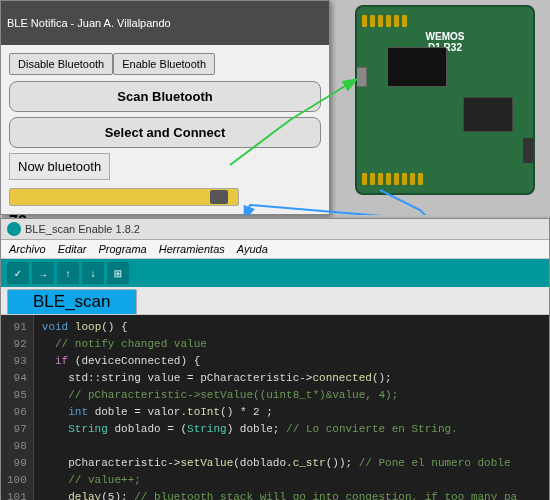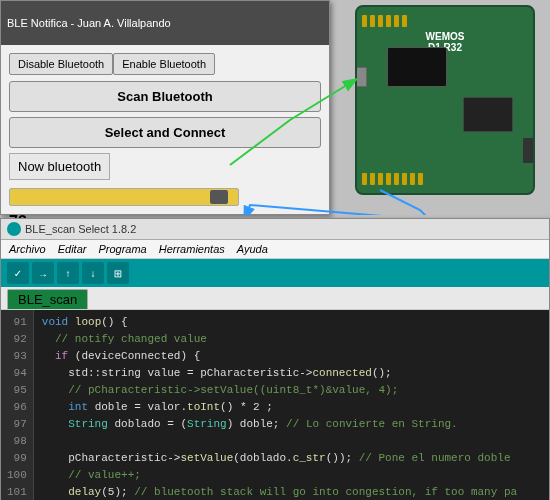--- a/index.html
+++ b/index.html
@@ -47,21 +47,21 @@
     }
     .ble-btn-wide {
       display: block;
       width: 100%;
       border: 1px solid #888;
       background: #e0e0e0;
       font-size: 13px;
       font-weight: bold;
       padding: 7px 8px;
       cursor: pointer;
-      border-radius: 3px;
+      border-radius: 8px;
       margin-bottom: 5px;
       text-align: center;
     }
     .ble-status {
       background: #e8e8e8;
       border: 1px solid #aaa;
       font-size: 13px;
       padding: 5px 8px;
       display: inline-block;
       margin-bottom: 8px;
@@ -258,25 +258,25 @@
       align-items: center;
       justify-content: center;
     }
     .arduino-tab-bar {
       background: #e8e8e8;
       border-bottom: 1px solid #ccc;
       padding: 2px 6px 0;
       display: flex;
     }
     .arduino-tab {
-      background: #15803d;
+      background: #0ea5e9;
       border: 1px solid #aaa;
       border-bottom: none;
-      padding: 2px 10px;
-      font-size: 13px;
+      padding: 2px 25px;
+      font-size: 17px;
       cursor: pointer;
       border-radius: 2px 2px 0 0;
     }
     .arduino-code-area {
       background: #1e1e1e;
       color: #dcdcdc;
       font-family: 'Courier New', monospace;
       font-size: 11px;
       height: 195px;
       overflow: hidden;
@@ -369,21 +369,21 @@
     </marker>
     <marker id="arrowBlue" markerWidth="8" markerHeight="8" refX="6" refY="3" orient="auto">
       <path d="M0,0 L0,6 L8,3 z" fill="#3399ff"></path>
     </marker>
   </defs>
 </svg>
 
 <div class="arduino-window">
   <div class="arduino-title-bar">
     <span class="arduino-title-icon"></span>
-    <span>BLE_scan Select 1.8.2</span>
+    <span>BLE_scan Enable 1.8.2</span>
   </div>
   <div class="arduino-menu-bar">
     <span class="arduino-menu-item">Archivo</span>
     <span class="arduino-menu-item">Editar</span>
     <span class="arduino-menu-item">Programa</span>
     <span class="arduino-menu-item">Herramientas</span>
     <span class="arduino-menu-item">Ayuda</span>
   </div>
   <div class="arduino-toolbar">
     <button class="arduino-tool-btn">✓</button>

